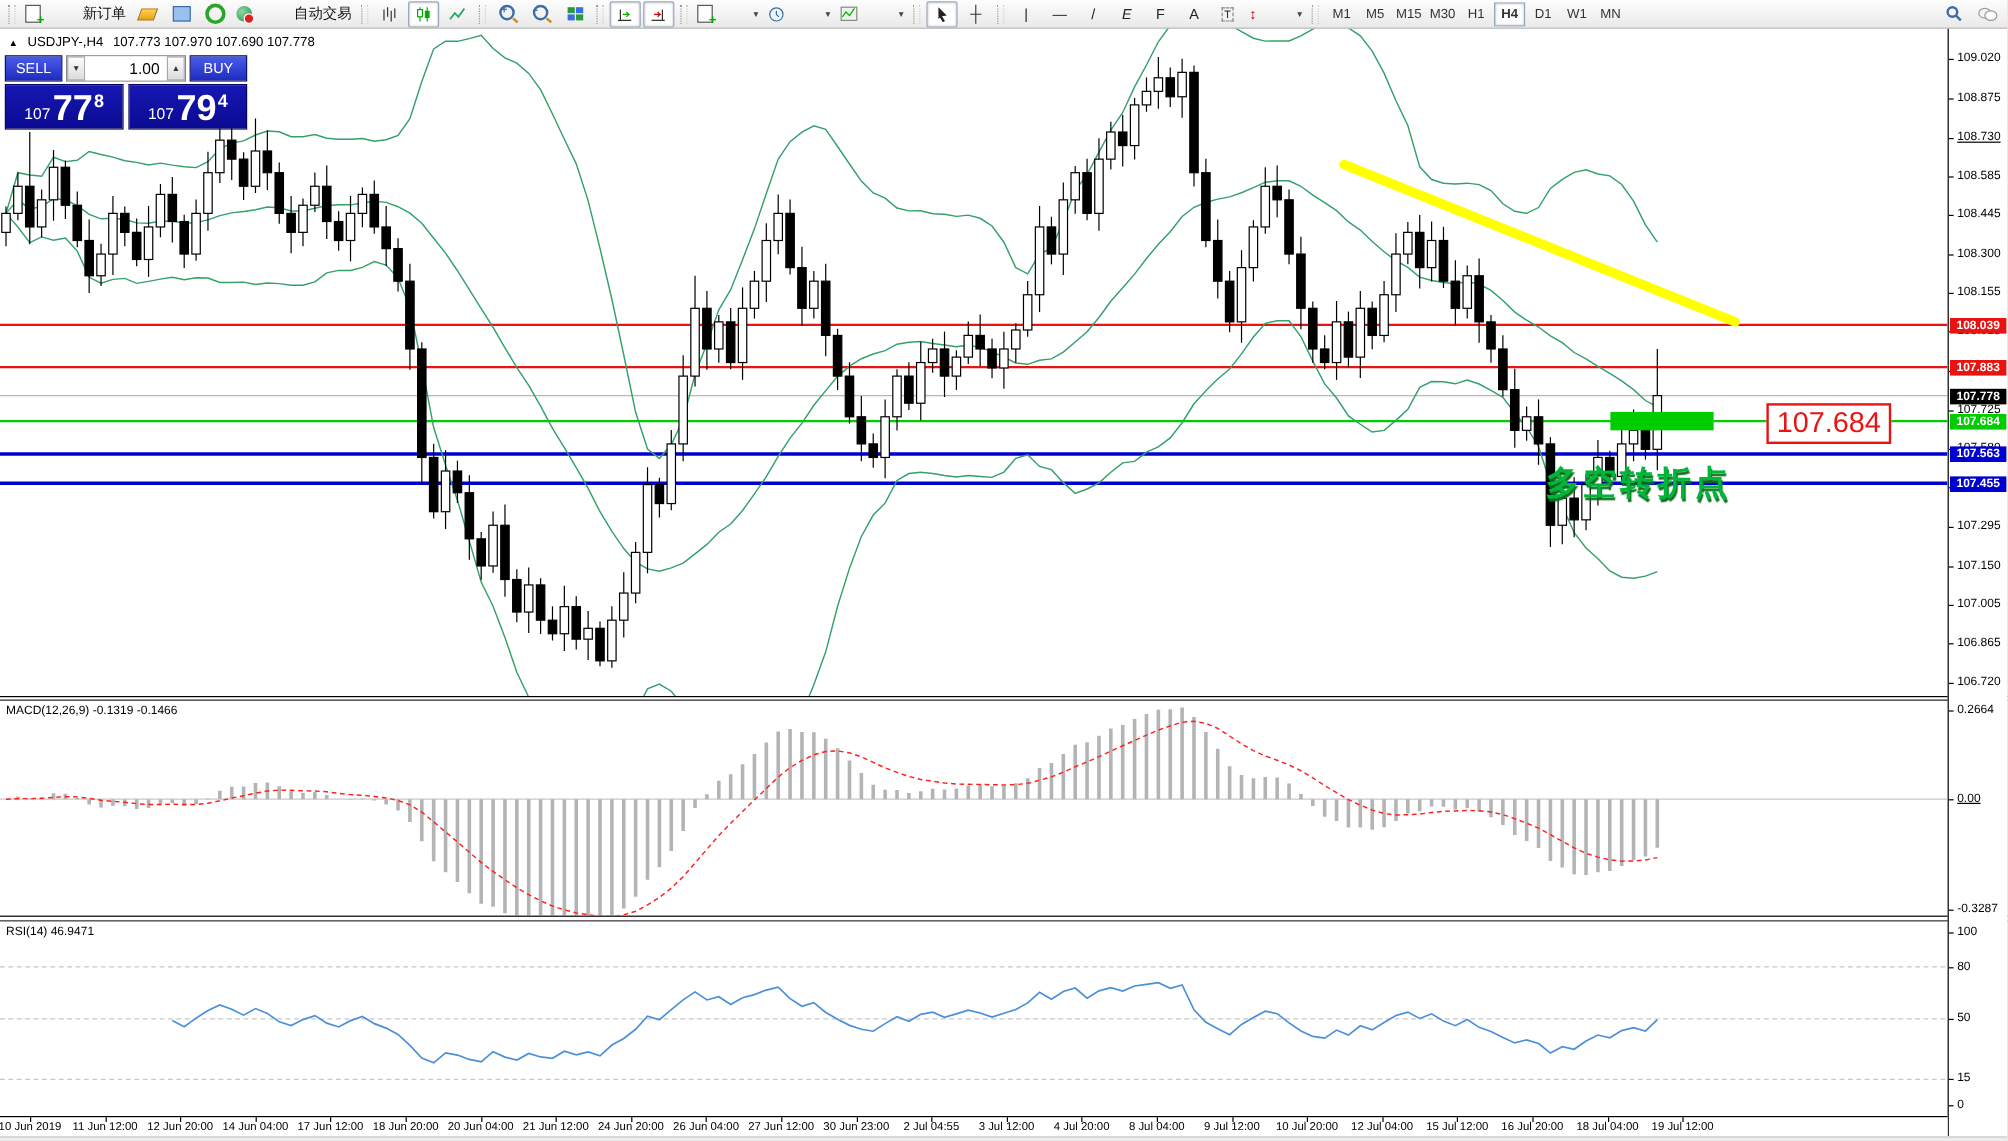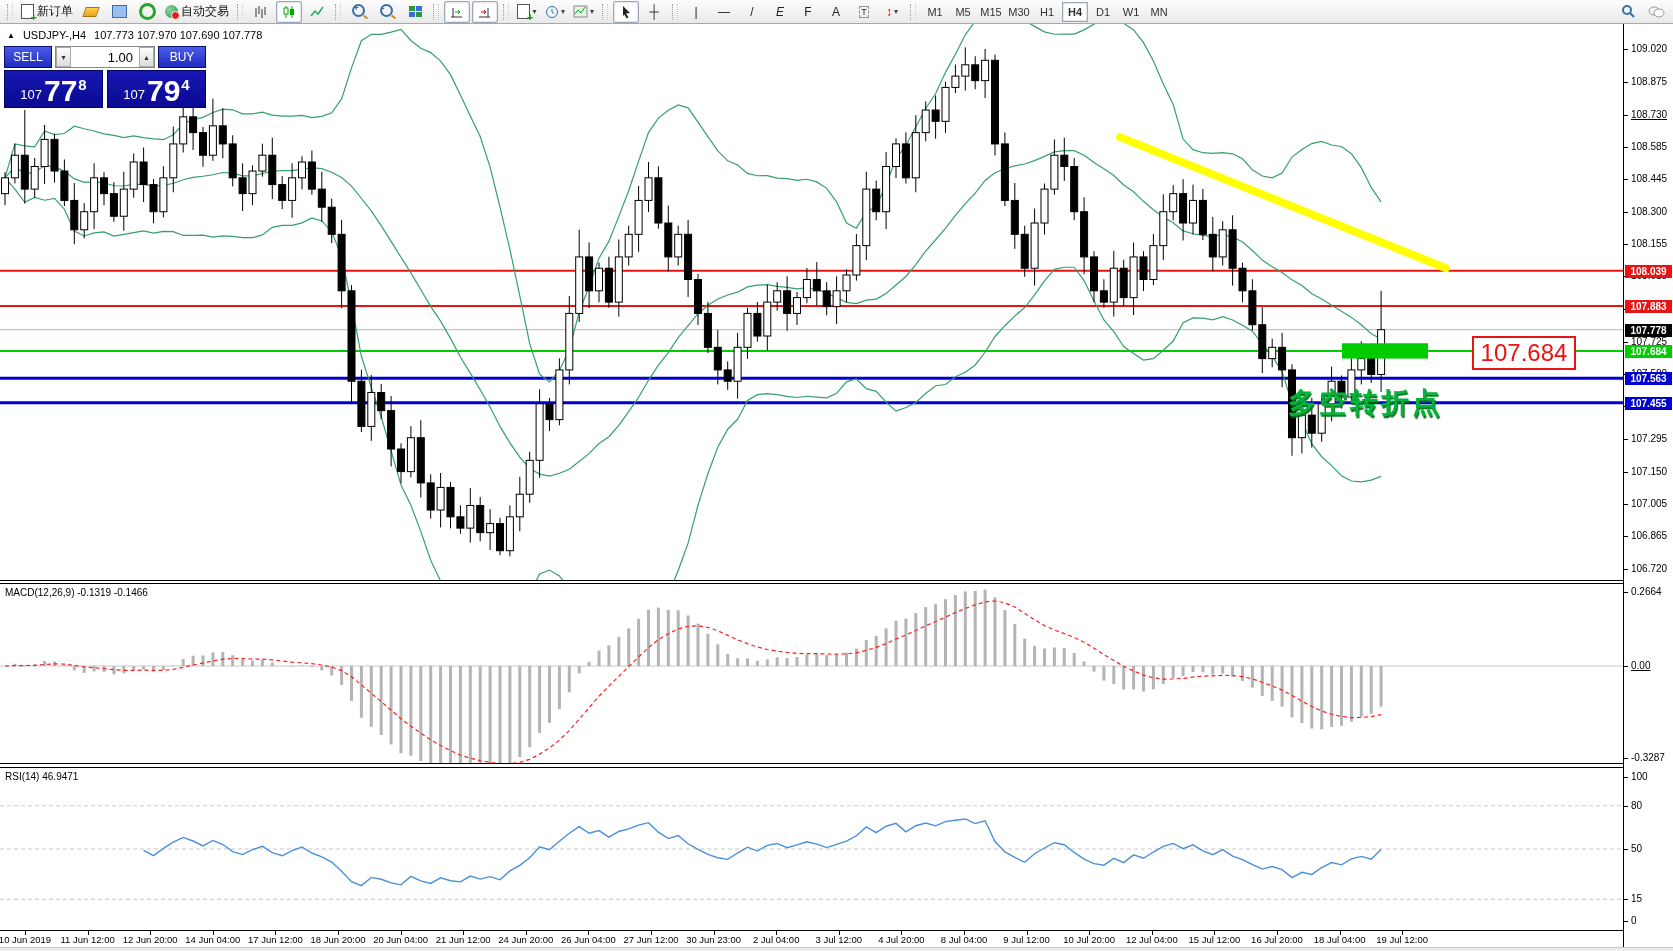--- a/index.html
+++ b/index.html
@@ -4,21 +4,21 @@
 <style>
   html,body{margin:0;padding:0;background:#d4d0c8;}
   .screen{position:relative;width:1673px;height:951px;background:#fff;overflow:hidden;
           font-family:"Liberation Sans","DejaVu Sans",sans-serif;-webkit-font-smoothing:none;}
   
   .toolbar{position:absolute;left:0;top:0;width:1673px;height:24px;
            background:linear-gradient(#fdfdfd,#e9e9e9);border-bottom:1px solid #a8a8a8;
            display:flex;align-items:center;padding:0 4px;box-sizing:border-box;gap:2px;}
   .grip{width:4px;height:16px;border-left:1px dotted #9a9a9a;border-right:1px dotted #cfcfcf;margin:0 3px;}
   .tb-btn{height:20px;min-width:20px;display:flex;align-items:center;justify-content:center;
-          padding:0 2px;border:1px solid transparent;border-radius:2px;font-size:11px;color:#222;cursor:default;}
+          padding:0 2px;border:1px solid transparent;border-radius:2px;font-size:11px;color:#222;cursor:default;gap:32px;}
   .tb-btn.act{background:#fff;border:1px solid #98a8b8;box-shadow:inset 0 0 2px #aab;}
   .tb-lbl{font-size:12px;margin-left:3px;color:#111;}
   .dd{font-size:8px;color:#444;margin-left:2px;}
   .tb-spacer{flex:1;}
   
   .i-doc{width:11px;height:13px;background:#fff;border:1px solid #555;position:relative;}
   .i-doc:after{content:"+";position:absolute;right:-4px;bottom:-5px;color:#0a0;font-weight:bold;font-size:11px;}
   .i-marker{width:12px;height:8px;background:linear-gradient(#ffd24a,#e8a21a);transform:skewX(-20deg);border:1px solid #a87810;}
   .i-profile{width:13px;height:11px;background:#9cc0ee;border:1px solid #3a6ea5;}
   .i-signal{width:11px;height:11px;border:3px solid #2aa52a;border-radius:50%;}
@@ -750,21 +750,21 @@
       <div class="tlabel" style="left: 463.2px;">21 Jun 12:00</div>
       <div class="ttick" style="left: 525.8px;"></div>
       <div class="tlabel" style="left: 525.8px;">24 Jun 20:00</div>
       <div class="ttick" style="left: 588.4px;"></div>
       <div class="tlabel" style="left: 588.4px;">26 Jun 04:00</div>
       <div class="ttick" style="left: 651px;"></div>
       <div class="tlabel" style="left: 651px;">27 Jun 12:00</div>
       <div class="ttick" style="left: 713.6px;"></div>
       <div class="tlabel" style="left: 713.6px;">30 Jun 23:00</div>
       <div class="ttick" style="left: 776.2px;"></div>
-      <div class="tlabel" style="left: 776.2px;">2 Jul 04:00</div>
+      <div class="tlabel" style="left: 776.2px;">2 Jul 04:55</div>
       <div class="ttick" style="left: 838.8px;"></div>
       <div class="tlabel" style="left: 838.8px;">3 Jul 12:00</div>
       <div class="ttick" style="left: 901.4px;"></div>
       <div class="tlabel" style="left: 901.4px;">4 Jul 20:00</div>
       <div class="ttick" style="left: 964px;"></div>
       <div class="tlabel" style="left: 964px;">8 Jul 04:00</div>
       <div class="ttick" style="left: 1026.6px;"></div>
       <div class="tlabel" style="left: 1026.6px; text-align: center;">9 Jul 12:00</div>
       <div class="ttick" style="left: 1089.2px;"></div>
       <div class="tlabel" style="left: 1089.2px;">10 Jul 20:00</div>

